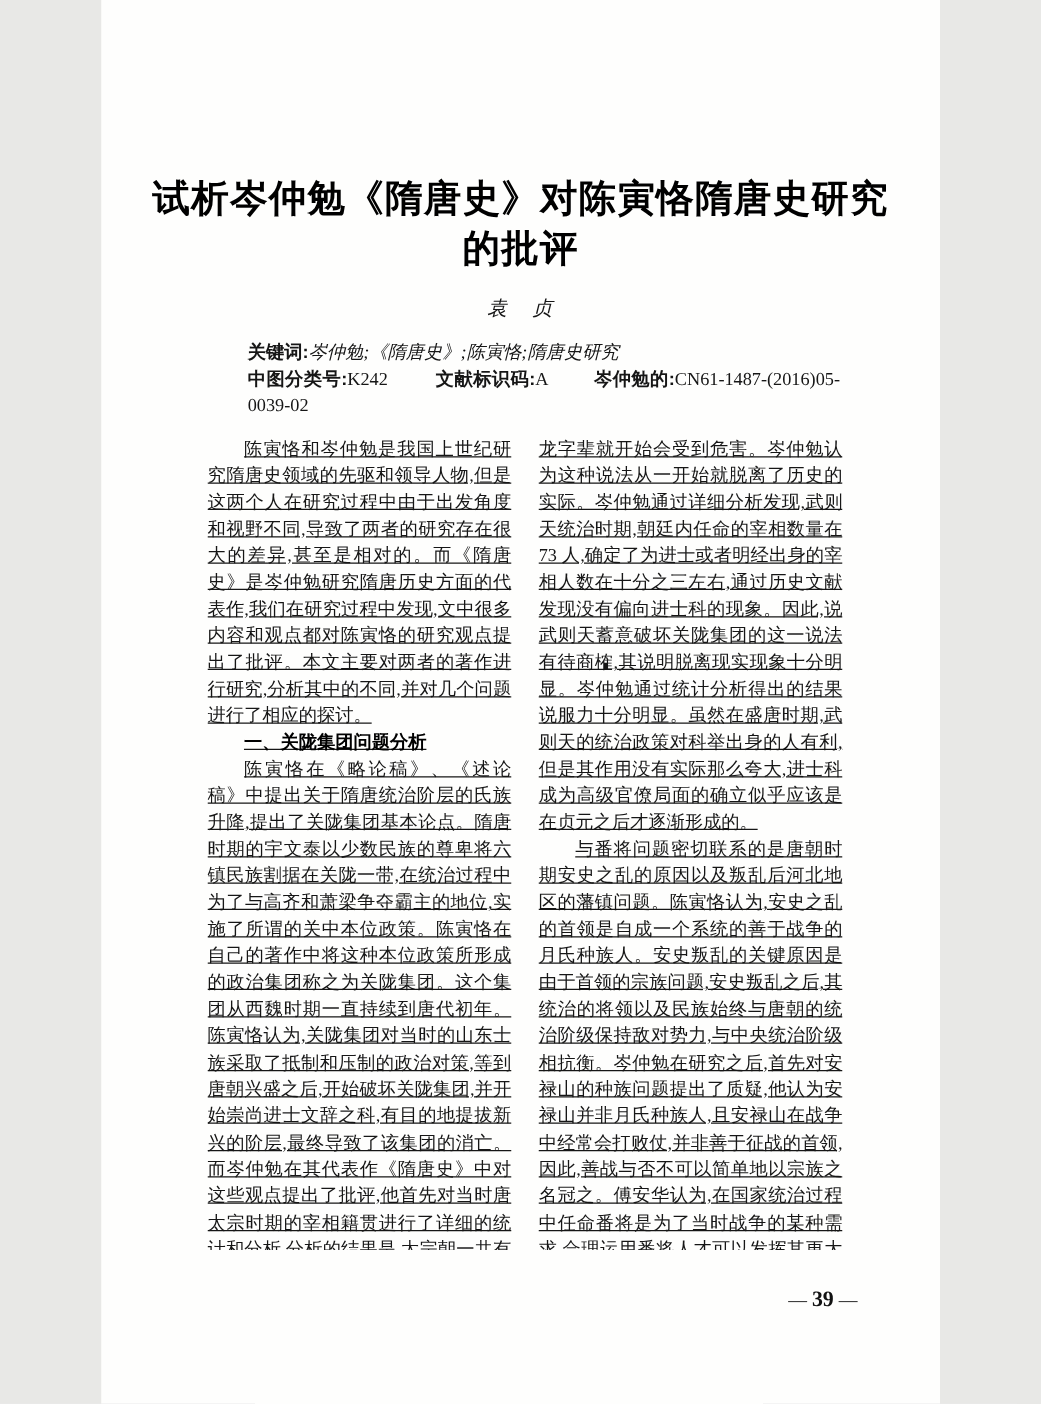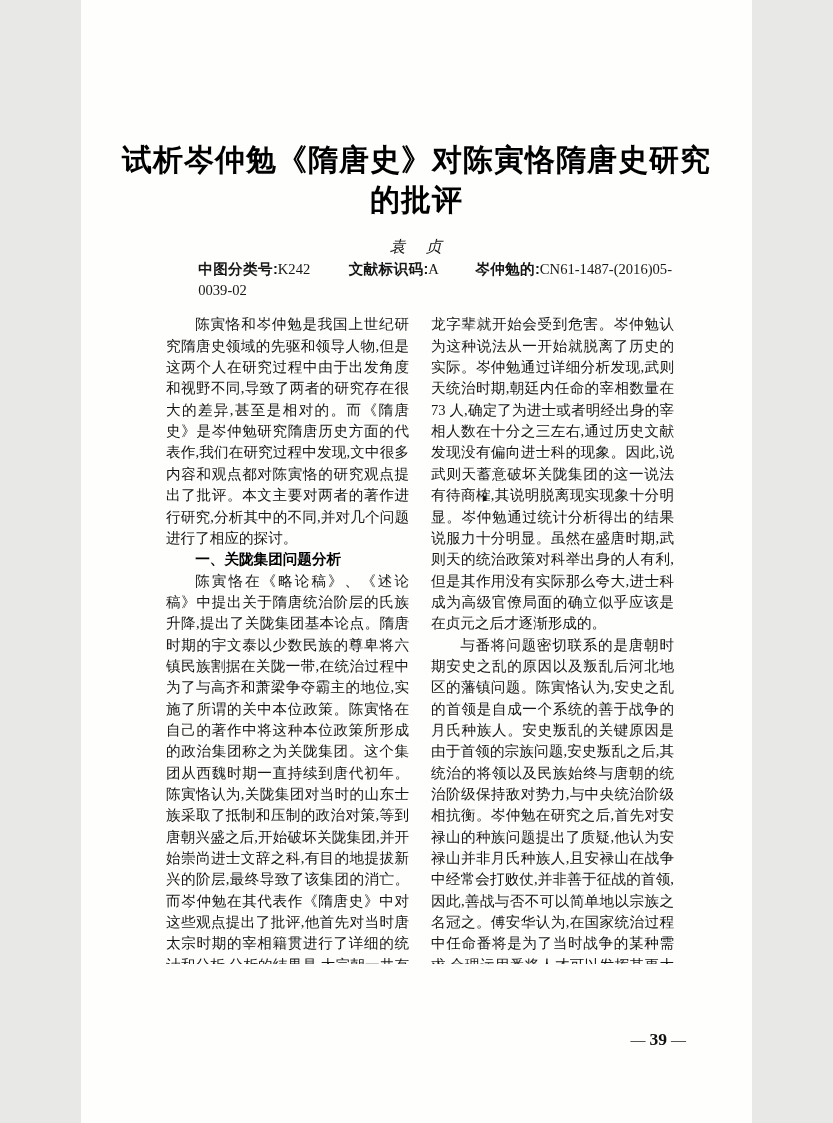--- a/index.html
+++ b/index.html
@@ -45,20 +45,21 @@
   .keywords { text-indent: 2em; }
   .pubinfo { padding-left: 2em; margin-top: 1px; }
   .pubinfo .seg1 { margin-right: 38px; }
   .pubinfo .seg2 { margin-right: 36px; }
   .columns {
     display: flex;
     gap: 22px;
     margin: 13px 78px 0 85px;
     height: 650px;
     overflow: hidden;
+    text-decoration: underline;
   }
   .col {
     width: 324px;
     font-size: 14.6px;
     line-height: 21.35px;
     text-align: justify;
   }
   .col p { margin: 0; }
   .col p.indent { text-indent: 2em; }
   .col h3 {
@@ -86,20 +87,23 @@
 </head>
 <body>
 
 <div class="page">
 
   <h1 class="title">试析岑仲勉《隋唐史》对陈寅恪隋唐史研究的批评</h1>
 
   <div class="author kaiti">袁　贞</div>
 
 
+  <div class="front keywords kaiti">
+    <span class="lbl">关键词:</span><span>岑仲勉;《隋唐史》;陈寅恪;隋唐史研究</span>
+  </div>
 
   <div class="front pubinfo">
     <span class="seg1"><span class="lbl">中图分类号:</span><span>K242</span></span><span class="seg2"><span class="lbl">文献标识码:</span><span>A</span></span><span class="seg3"><span class="lbl">岑仲勉的:</span><span>CN61-1487-(2016)05-0039-02</span></span>
   </div>
 
   <div class="columns">
     <div class="col">
         <p class="indent">陈寅恪和岑仲勉是我国上世纪研究隋唐史领域的先驱和领导人物,但是这两个人在研究过程中由于出发角度和视野不同,导致了两者的研究存在很大的差异,甚至是相对的。而《隋唐史》是岑仲勉研究隋唐历史方面的代表作,我们在研究过程中发现,文中很多内容和观点都对陈寅恪的研究观点提出了批评。本文主要对两者的著作进行研究,分析其中的不同,并对几个问题进行了相应的探讨。</p>
         <h3>一、关陇集团问题分析</h3>
         <p class="indent">陈寅恪在《略论稿》、《述论稿》中提出关于隋唐统治阶层的氏族升降,提出了关陇集团基本论点。隋唐时期的宇文泰以少数民族的尊卑将六镇民族割据在关陇一带,在统治过程中为了与高齐和萧梁争夺霸主的地位,实施了所谓的关中本位政策。陈寅恪在自己的著作中将这种本位政策所形成的政治集团称之为关陇集团。这个集团从西魏时期一直持续到唐代初年。陈寅恪认为,关陇集团对当时的山东士族采取了抵制和压制的政治对策,等到唐朝兴盛之后,开始破坏关陇集团,并开始崇尚进士文辞之科,有目的地提拔新兴的阶层,最终导致了该集团的消亡。而岑仲勉在其代表作《隋唐史》中对这些观点提出了批评,他首先对当时唐太宗时期的宰相籍贯进行了详细的统计和分析,分析的结果是,太宗朝一共有 25 人担任过宰相一职,其中有 18 人并非是当时所说的关中人,这些人的籍贯主要分布于江左、河东以及山东和江南等地区,这些人已经占据了当时宰相总人数的一半以上,因此,岑仲勉认为,当时唐朝仍然保持着本位政策是十分牵强的说法。岑仲勉认为,早在隋朝的中后期,这个政策就已经发生动摇了,进入唐代初期以后,唐朝的统治者并没有使用这种政策。这些说法也获得了不少研究者的一致认可。此外,岑仲勉的研究方法和方式也被一些隋唐史的研究者所借鉴。陈寅恪著作中还提出了当时关陇集团被瓦解的原因是武则天的蓄意破坏。岑仲勉质疑说,初唐时期,统治阶级就开始优待太原人员,而当时太原不属于西魏的范围,如果当时仍然采用这种政策,其已经从</p>

